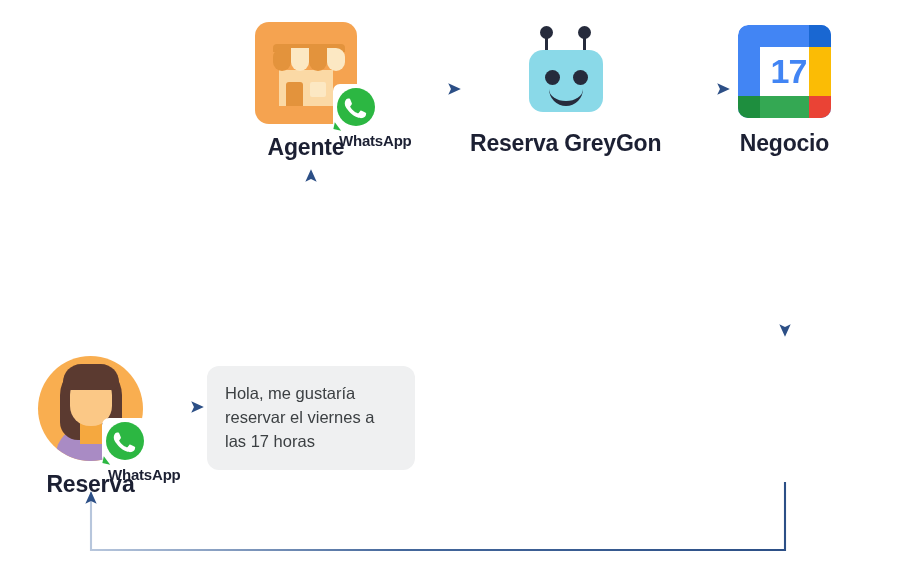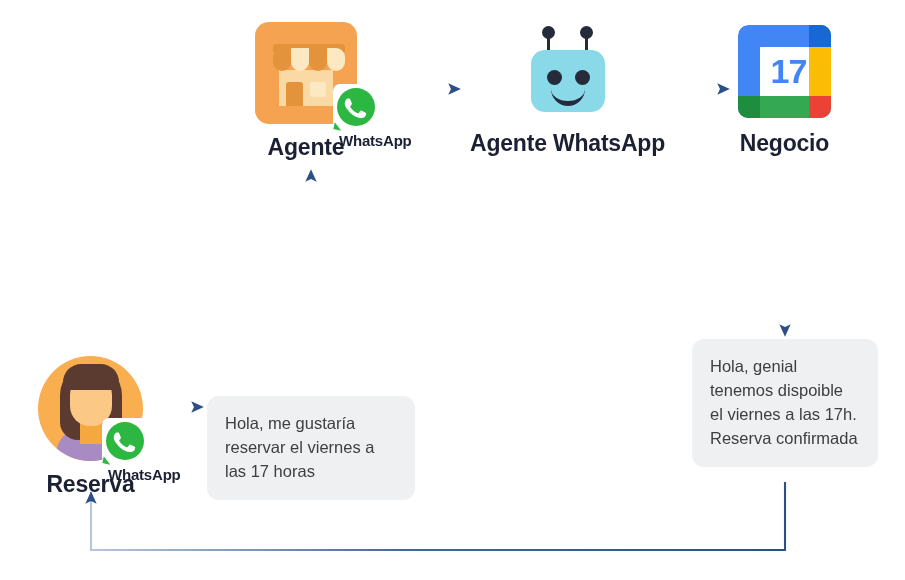--- a/index.html
+++ b/index.html
@@ -284,21 +284,21 @@
     position: absolute;
     background: #EFF0F1;
     border-radius: 12px;
     color: #3C4043;
     font-size: 16.5px;
     line-height: 1.45;
     padding: 16px 18px;
     box-sizing: border-box;
     white-space: pre-line;
   }
-  #bubble-cliente { left: 207px; top: 366px; width: 208px; margin-top: 30px; }
+  #bubble-cliente { left: 207px; top: 366px; width: 208px; }
   #bubble-agente  { left: 692px; top: 339px; width: 186px; }
 
   
   .arrow-svg {
     position: absolute;
     left: 0;
     top: 0;
     width: 905px;
     height: 580px;
     pointer-events: none;
@@ -387,21 +387,21 @@
     <div class="robot-icon">
       <div class="ant left"></div>
       <div class="ant right"></div>
       <div class="ant-tip left"></div>
       <div class="ant-tip right"></div>
       <div class="robot-head"></div>
       <div class="eye left"></div>
       <div class="eye right"></div>
       <div class="smile"></div>
     </div>
-    <div class="node-label" style="font-size:23px; margin-top:8px;">Agente WhatsApp</div>
+    <div class="node-label" style="font-size:23px; margin-top:8px;">Reserva GreyGon</div>
   </div>
 
   <div class="node" id="node-calendar">
     <div class="cal-icon">
       <div class="cal-blue"></div>
       <div class="cal-topright"></div>
       <div class="cal-yellow"></div>
       <div class="cal-green"></div>
       <div class="cal-darkgreen"></div>
       <div class="cal-red"></div>
@@ -428,16 +428,14 @@
         </span>
         <span class="wa-tail"></span>
       </div>
       <span class="wa-label" style="left:70px; top:110px;">WhatsApp</span>
     </div>
     <div class="node-label" style="font-size:23px; margin-top:10px;">Reserva</div>
   </div>
 
   <div class="bubble" id="bubble-cliente">Hola, me gustaría reservar el viernes a las 17 horas</div>
 
-  <div class="bubble" id="bubble-agente">Hola, genial tenemos dispoible el viernes a las 17h.
-Reserva confirmada</div>
 
 </div>
 
 </body></html>

